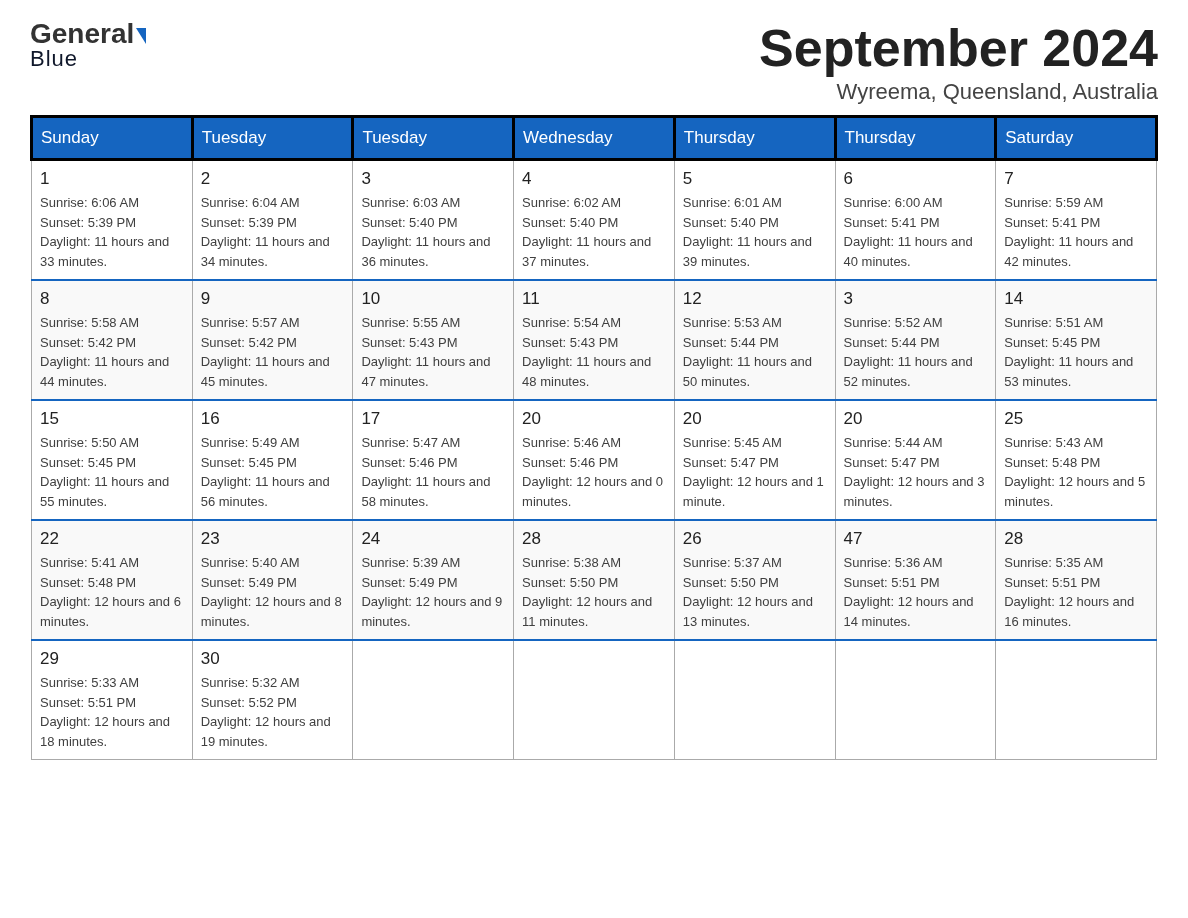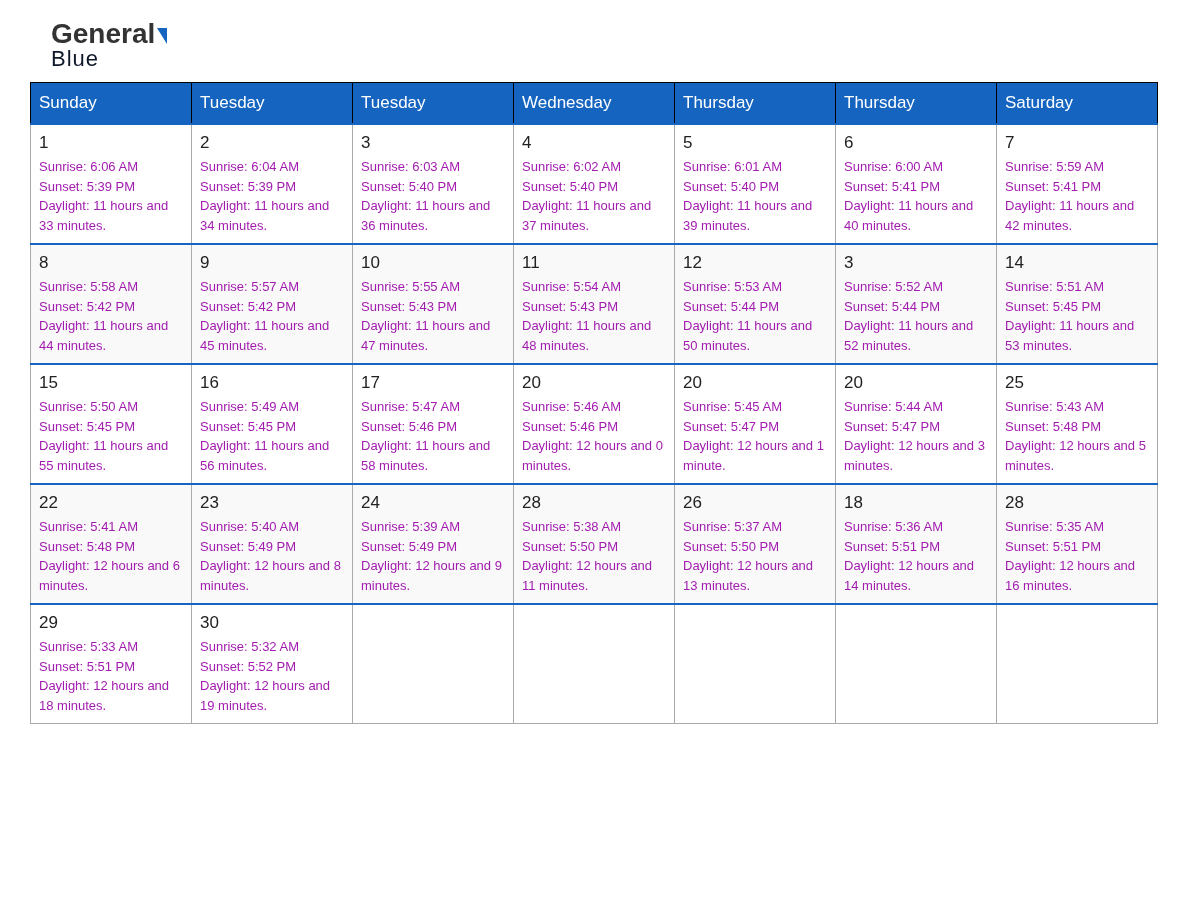--- a/index.html
+++ b/index.html
@@ -8,21 +8,20 @@
       background: #fff;
       width: 1188px;
       min-height: 918px;
       padding: 20px 30px;
     }
     .header {
       display: flex;
       justify-content: space-between;
       align-items: flex-start;
       margin-bottom: 10px;
-      margin-left: 21px;
     }
     .logo {
       display: flex;
       flex-direction: column;
       align-items: flex-start;
     }
     .logo-text {
       font-size: 28px;
       font-weight: bold;
       color: #333;
@@ -54,21 +53,21 @@
       border-collapse: collapse;
       margin-top: 8px;
     }
     .calendar thead th {
       background: #1565c0;
       color: #fff;
       font-size: 17px;
       font-weight: normal;
       padding: 10px 8px;
       text-align: left;
-      border: 1px solid #000000;
+      border: 3px solid #000000;
     }
     .calendar tbody td {
       border: 1px solid #aaa;
       vertical-align: top;
       padding: 8px;
       width: calc(100% / 7);
       min-height: 100px;
     }
     .calendar tbody tr:first-child td {
       border-top: 2px solid #1565c0;
@@ -78,21 +77,21 @@
     }
     .day-num {
       font-size: 17px;
       font-weight: normal;
       color: #222;
       margin-bottom: 4px;
       display: block;
     }
     .day-info {
       font-size: 13px;
-      color: #a21caf;
+      color: #404040;
       line-height: 1.5;
     }
     .calendar tbody td.empty {
       background: #fff;
     }
     
     .calendar tbody tr:nth-child(even) td {
       background: #f9f9f9;
     }
     .calendar tbody tr:nth-child(odd) td {
@@ -103,20 +102,22 @@
 <body>
 
 <div class="header">
   <div class="logo">
     <div class="logo-text">
       General<span style="display:inline-block;width:0;height:0;border-left:10px solid transparent;border-right:0px solid transparent;border-top:16px solid #1565c0;margin-left:2px;vertical-align:middle;"></span>
     </div>
     <div class="logo-line">Blue</div>
   </div>
   <div class="title-block">
+    <h1>September 2024</h1>
+    <div class="location">Wyreema, Queensland, Australia</div>
   </div>
 </div>
 
 <table class="calendar">
   <thead>
     <tr id="weekday-header">
     <th>Sunday</th>
         <th>Tuesday</th>
         <th>Tuesday</th>
         <th>Wednesday</th>
@@ -231,21 +232,21 @@
         </td>
         <td>
           <span class="day-num">28</span>
           <div class="day-info">Sunrise: 5:38 AM<br>Sunset: 5:50 PM<br>Daylight: 12 hours and 11 minutes.</div>
         </td>
         <td>
           <span class="day-num">26</span>
           <div class="day-info">Sunrise: 5:37 AM<br>Sunset: 5:50 PM<br>Daylight: 12 hours and 13 minutes.</div>
         </td>
         <td>
-          <span class="day-num">18</span>
+          <span class="day-num">47</span>
           <div class="day-info">Sunrise: 5:36 AM<br>Sunset: 5:51 PM<br>Daylight: 12 hours and 14 minutes.</div>
         </td>
         <td>
           <span class="day-num">28</span>
           <div class="day-info">Sunrise: 5:35 AM<br>Sunset: 5:51 PM<br>Daylight: 12 hours and 16 minutes.</div>
         </td>
       </tr>
       <tr>
         <td>
           <span class="day-num">29</span>

